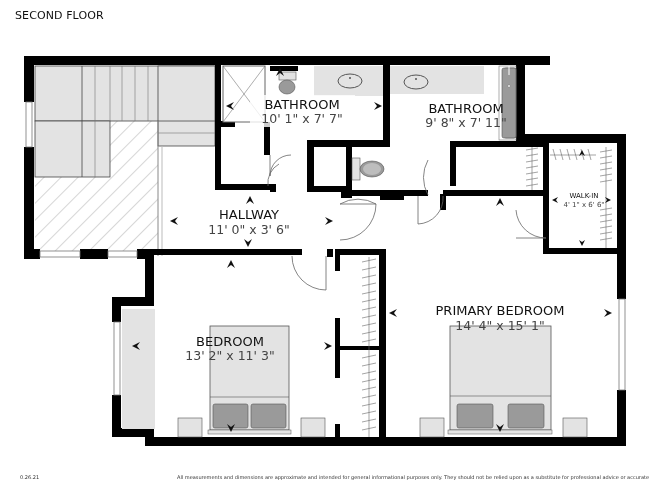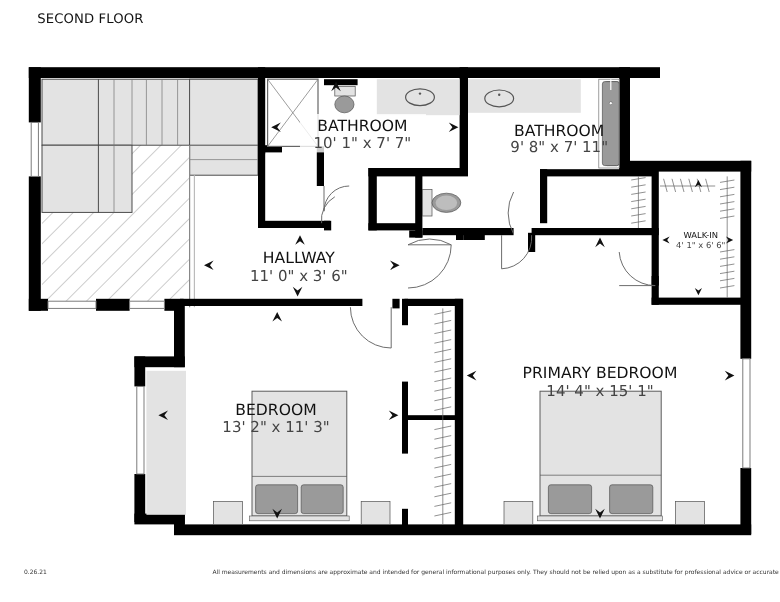--- a/index.html
+++ b/index.html
@@ -1,17 +1,17 @@
 <!DOCTYPE html>
 <html><head>
   <meta charset="utf-8">
   <style>
     html, body { margin: 0; padding: 0; background: #ffffff; }
     body { width: 650px; height: 502px; position: relative; overflow: hidden; font-family: "DejaVu Sans", sans-serif; }
-    .floor-title { position: absolute; left: 31px; top: 9px; font-size: 11px; color: #111; letter-spacing: 0.1px; }
+    .floor-title { position: absolute; left: 15px; top: 9px; font-size: 11px; color: #111; letter-spacing: 0.1px; }
     .version { position: absolute; left: 20px; top: 474px; font-size: 5px; color: #333; }
     .disclaimer { position: absolute; left: 177px; top: 474px; font-size: 5px; color: #333; white-space: nowrap; }
     svg.plan { position: absolute; left: 0; top: 0; }
     .room-name { font-family: "DejaVu Sans", sans-serif; fill: #111; }
     .room-dim { font-family: "DejaVu Sans", sans-serif; fill: #444; }
   </style>
 </head>
 <body>
 
 <div class="floor-title">SECOND FLOOR</div>

